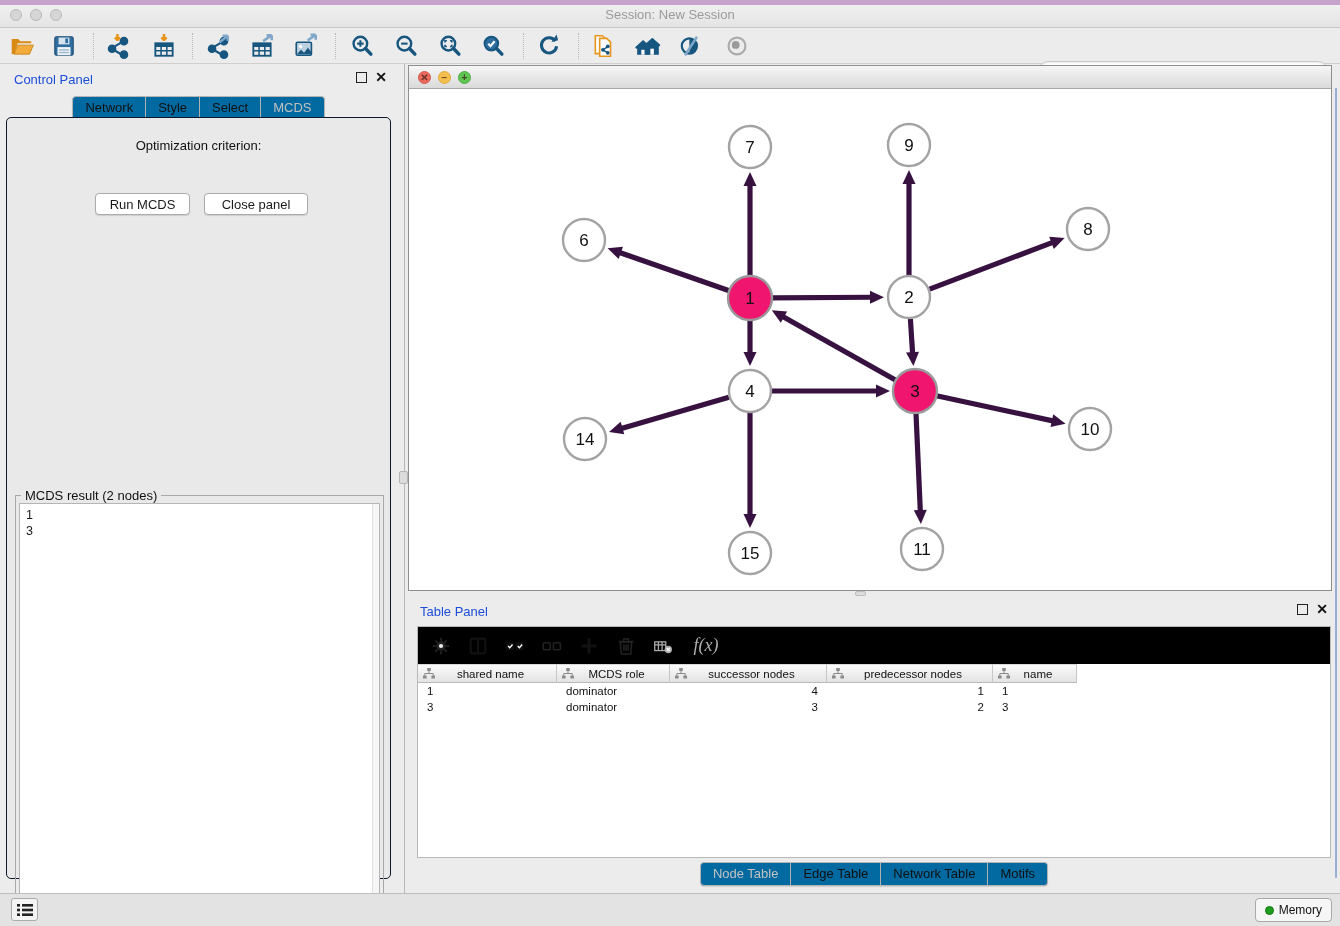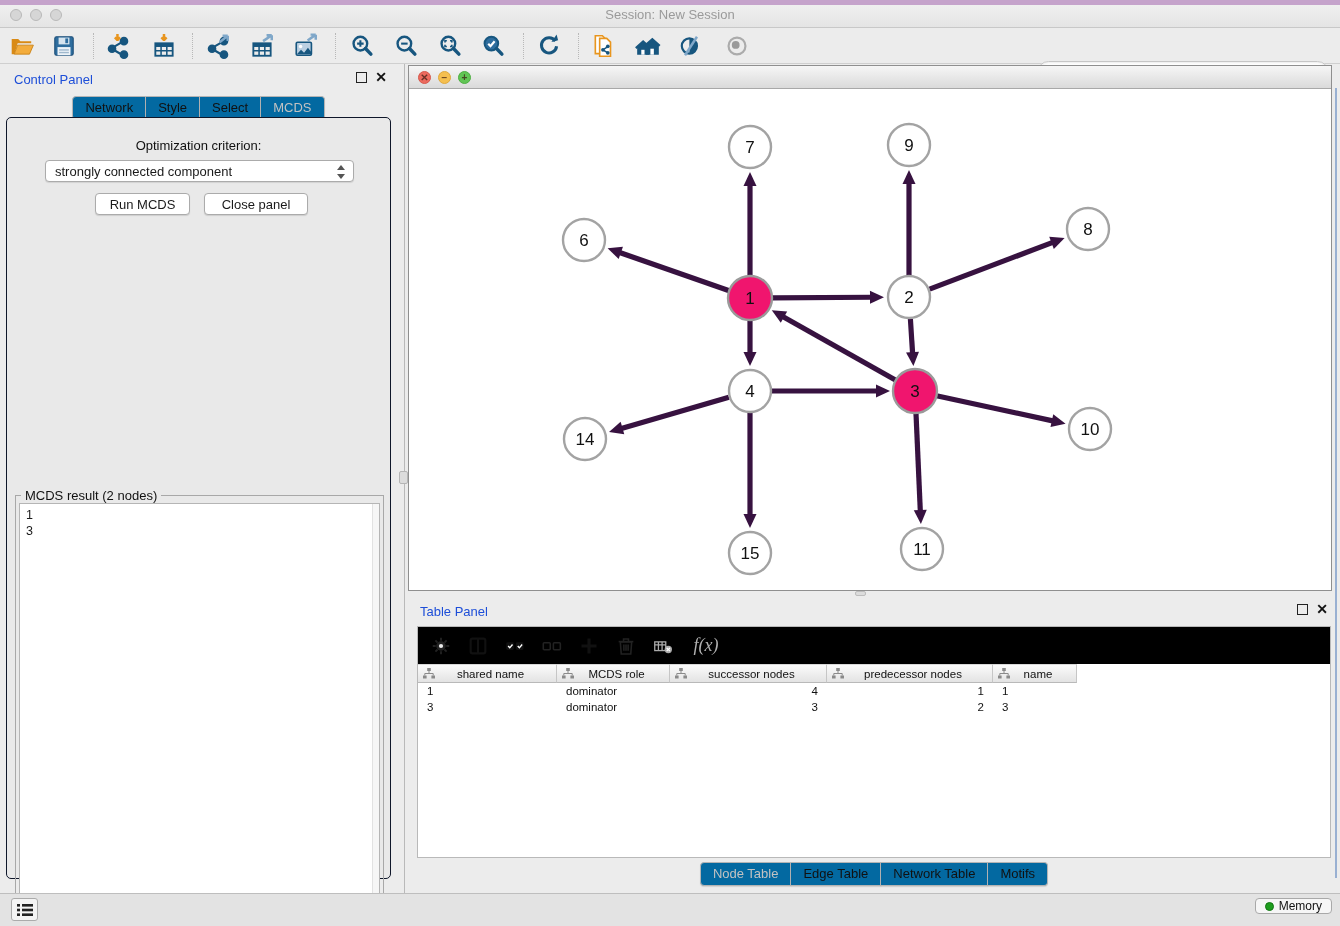--- a/index.html
+++ b/index.html
@@ -77,21 +77,21 @@
   .th .th-label { flex:1; text-align:center; padding-right:14px; }
   .tbody { position:absolute; left:0; top:56px; }
   .tr { display:flex; height:16px; background:#fff; }
   .td { font-size:11.5px; color:#111; height:16px; line-height:16px; padding:0 9px; overflow:hidden; }
   .td.r { text-align:right; }
 
   
   .bt-tabs { left:408px; top:862px; width:932px; display:flex; justify-content:center; }
   .statusbar { left:0; top:893px; width:1340px; height:33px; background:#E3E3E3; border-top:1px solid #bebebe; }
   .list-btn { position:absolute; left:11px; top:4px; width:27px; height:23px; background:#f4f4f4; border:1px solid #ababab; border-radius:3px; display:flex; align-items:center; justify-content:center; }
-  .mem-btn { position:absolute; right:8px; top:4px; height:16px; background:#f6f6f6; border:1px solid #a9a9a9; border-radius:4px; display:flex; align-items:center; gap:5px; padding:0 9px; font-size:12px; color:#111; }
+  .mem-btn { position:absolute; right:8px; top:4px; height:24px; background:#f6f6f6; border:1px solid #a9a9a9; border-radius:4px; display:flex; align-items:center; gap:5px; padding:0 9px; font-size:12px; color:#111; }
   .mem-dot { width:9px; height:9px; border-radius:50%; background:#1E9E1E; border:1px solid #127612; }
 </style>
 </head>
 <body>
 
 <div class="abs titlebar">
   <div class="accent"></div>
   <div class="tl-lights">
     <div class="tl-dot"></div>
     <div class="tl-dot"></div>
@@ -258,24 +258,20 @@
 <div class="abs cp-tabs" id="cp-tabs">
     <div class="seg">
       <div class="seg-btn">Network</div>
       <div class="seg-btn">Style</div>
       <div class="seg-btn">Select</div>
       <div class="seg-btn inactive-look">MCDS</div>
     </div>
   </div>
 <div class="abs cp-box">
   <div class="opt-label">Optimization criterion:</div>
-  <div class="dropdown">
-    <span>strongly connected component</span>
-    <span class="dd-spin"></span>
-  </div>
   <div class="cp-btn" style="left:88px; width:95px;">Run MCDS</div>
   <div class="cp-btn" style="left:197px; width:104px;">Close panel</div>
   <div class="groupbox">
     <span class="legend">MCDS result (2 nodes)</span>
     <div class="resultarea" id="mcds-result-text">1
 3</div>
     <div class="resultscroll"></div>
   </div>
 </div>
 

